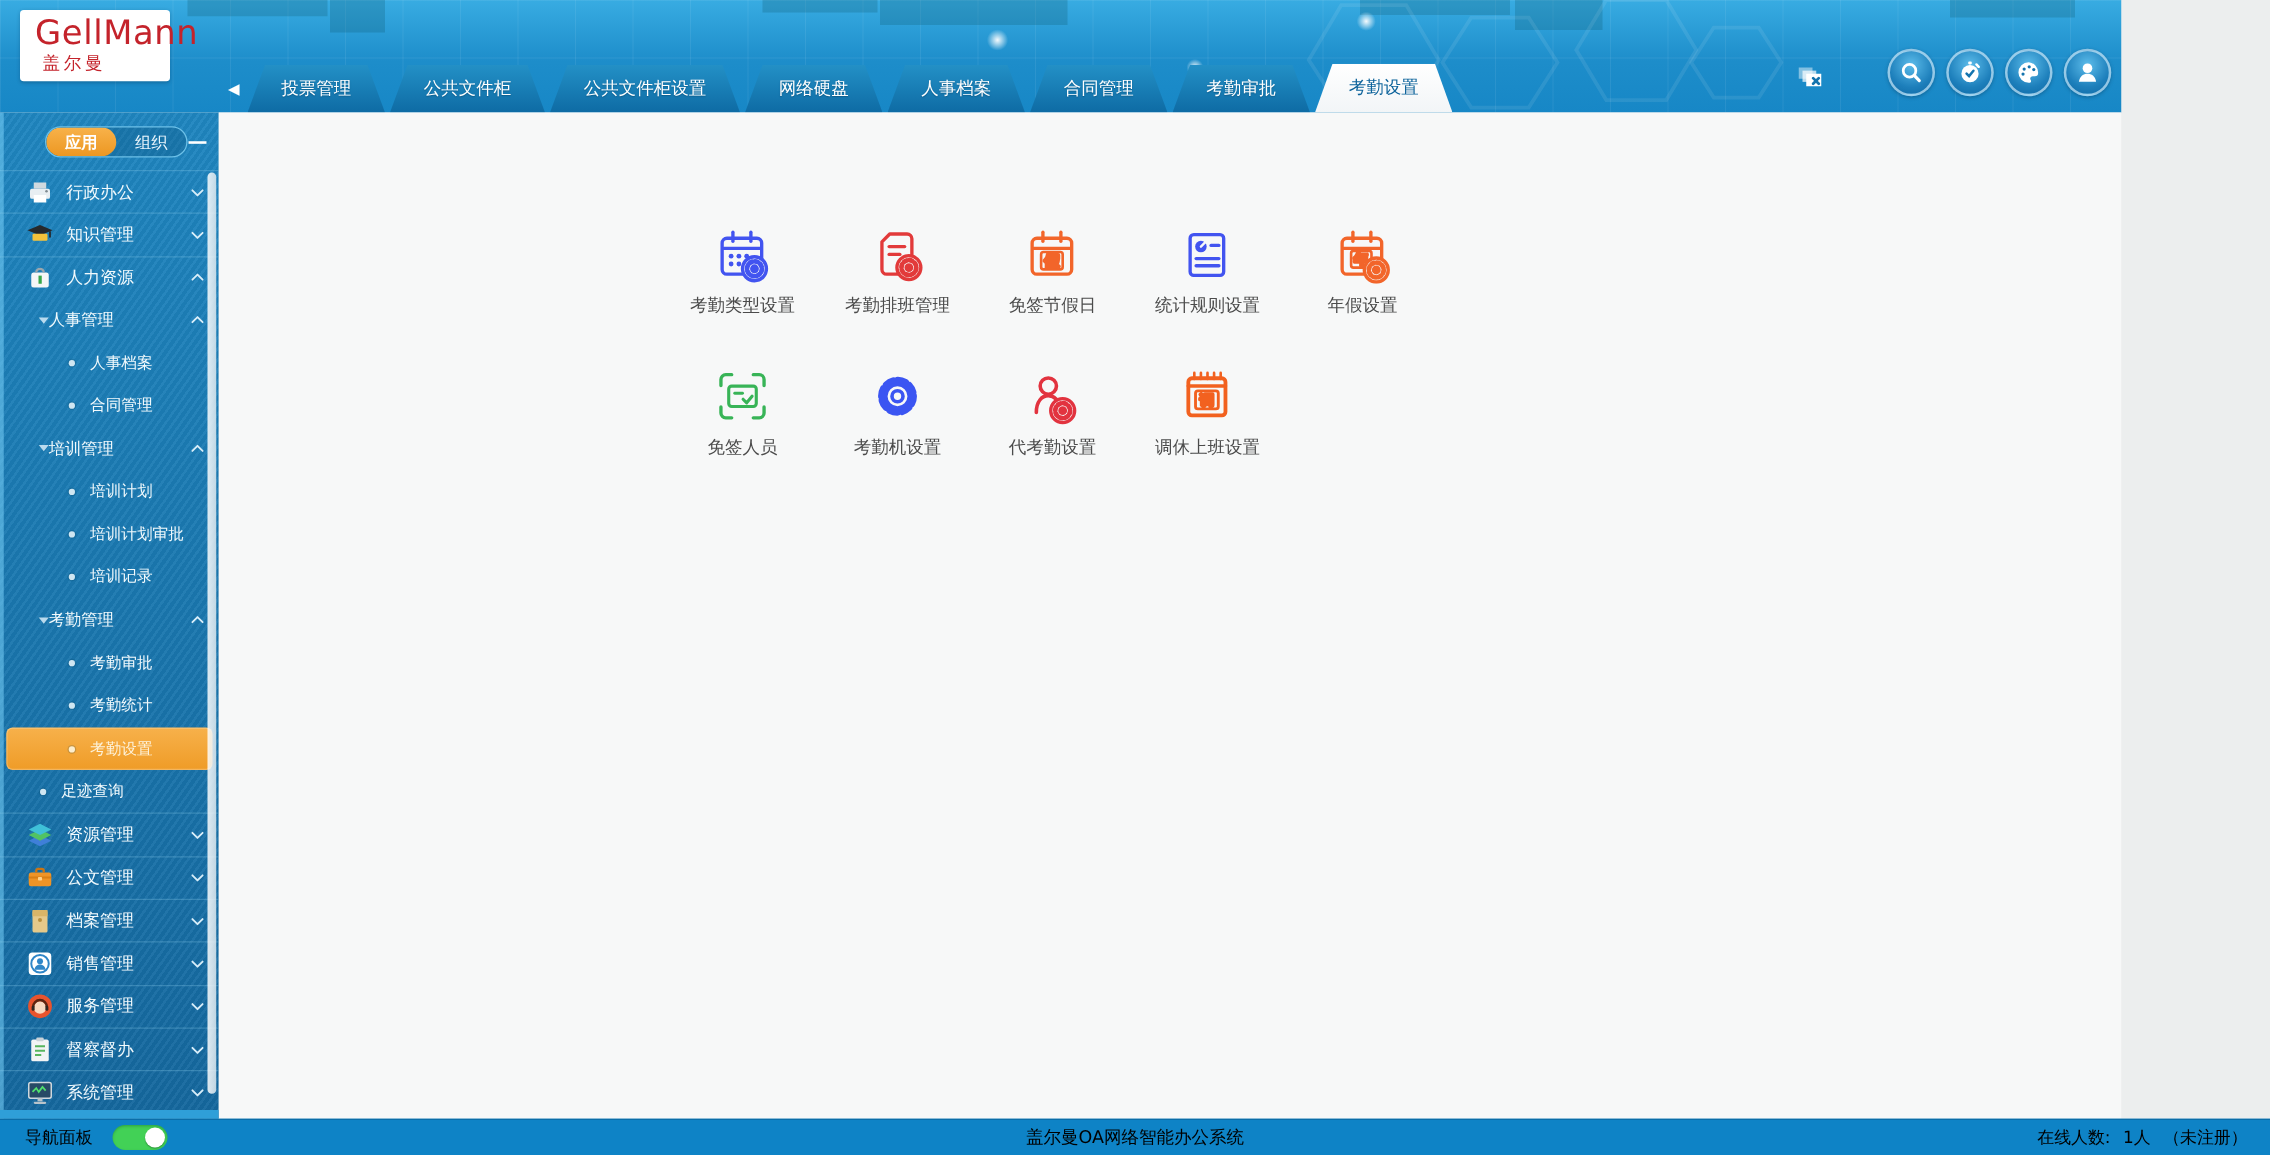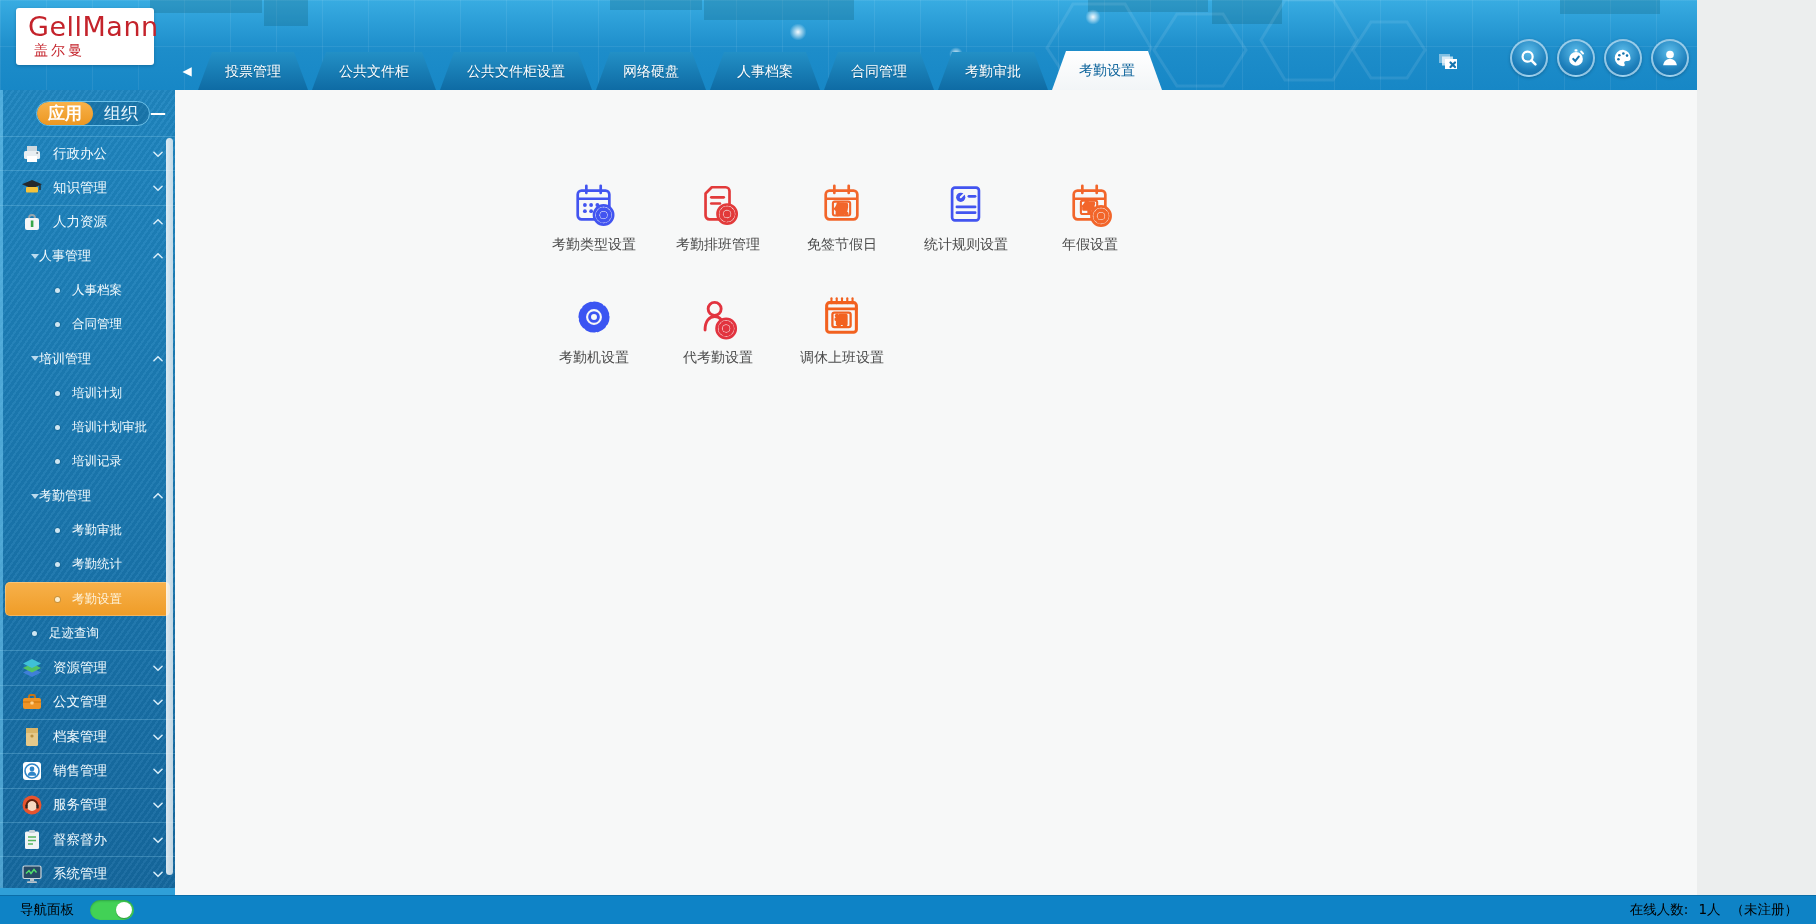--- a/index.html
+++ b/index.html
@@ -10,21 +10,21 @@
   .header{position:absolute;left:0;top:0;width:1697px;height:90px;
           background:linear-gradient(180deg,#38ace2 0%,#1d8dca 55%,#1787c6 100%);overflow:hidden}
   .header::before{content:"";position:absolute;inset:0;
       background-image:linear-gradient(rgba(255,255,255,.07) 1px,transparent 1px),
                        linear-gradient(90deg,rgba(255,255,255,.07) 1px,transparent 1px);
       background-size:46px 46px}
   .hdeco{position:absolute;background:rgba(9,76,94,.22)}
   .spark{position:absolute;background:radial-gradient(circle,rgba(255,255,255,.95),rgba(255,255,255,0) 60%)}
   .hexwrap{position:absolute;top:0;right:240px;opacity:.55}
 
-  .logo{position:absolute;left:16px;top:8px;width:138px;height:57px;background:#fff;border-radius:3px;
+  .logo{position:absolute;left:16px;top:8px;width:120px;height:57px;background:#fff;border-radius:3px;
         box-shadow:0 1px 3px rgba(0,40,70,.3);box-sizing:border-box;padding:3px 0 0 12px;z-index:6}
   .logo-title{font-size:27px;line-height:31px;color:#c4232b;letter-spacing:.5px}
   .logo-sub{font-size:14px;color:#c4232b;letter-spacing:3px;margin-left:6px}
 
   .tabbar{position:absolute;left:176px;bottom:0;height:40px;display:flex;align-items:flex-end;z-index:4}
   .tab-back{width:22px;height:38px;display:flex;align-items:center;justify-content:center;
             color:#fff;font-size:12px;cursor:pointer}
   .tab{height:38px;line-height:38px;padding:0 27px;margin-right:4px;text-align:center;white-space:nowrap;
        background:linear-gradient(180deg,#2390c6,#0e6ba4);color:#fff;font-size:14px;font-weight:normal;
        clip-path:polygon(14px 0,calc(100% - 14px) 0,100% 100%,0 100%);cursor:pointer;
@@ -41,21 +41,21 @@
 
   
   .sidebar{position:absolute;left:0;top:90px;width:175px;height:805px;overflow:hidden;
       background:linear-gradient(180deg,#1f86c0,#15689e)}
   .sidebar::before{content:"";position:absolute;inset:0;
       background:repeating-linear-gradient(125deg,rgba(255,255,255,.045) 0 2px,rgba(0,0,0,.035) 2px 5px)}
   .sidebar::after{content:"";position:absolute;left:0;top:0;bottom:0;width:3px;background:rgba(120,208,248,.55)}
   .side-top{height:46px;position:relative;z-index:2}
   .seg{position:absolute;left:36px;top:11px;width:114px;height:25px;border:1px solid #6cc0e8;border-radius:14px;
        display:flex;background:rgba(8,70,110,.25);box-sizing:border-box;overflow:hidden}
-  .seg-btn{flex:1;font-size:17px;color:#eaf6fd;display:flex;align-items:center;justify-content:center;cursor:pointer}
+  .seg-btn{flex:1;font-size:13px;color:#eaf6fd;display:flex;align-items:center;justify-content:center;cursor:pointer}
   .seg-btn.active{background:linear-gradient(180deg,#f8b24a,#ec9722);color:#fff;font-weight:bold;border-radius:13px}
   .collapse{position:absolute;right:7px;top:9px;width:20px;height:26px;color:#fff;font-weight:bold;font-size:16px;
        display:flex;align-items:center;justify-content:center;cursor:pointer}
 
   .menu{position:absolute;top:46px;left:0;right:0;z-index:2}
   .side-row{height:34.3px;display:flex;align-items:center;position:relative;color:#f2fafd;cursor:pointer;box-sizing:border-box}
   .side-row.app{border-top:1px solid rgba(140,205,235,.30)}
   .app .mini{width:24px;height:24px;margin-left:20px;display:flex}
   .app .lbl{margin-left:9px;font-size:13.5px}
   .chev{position:absolute;right:10px;top:50%;transform:translateY(-50%);display:flex}
@@ -501,20 +501,36 @@
             </g>
           </svg>
         </span>
         <span class="tlabel">年假设置</span>
       </div>
     </div>
   <div class="tile-row row-1">
       <div class="tile">
         <span class="ticon">
           <svg viewBox="0 0 48 48" width="46" height="46">
+            <g fill="none" stroke="#38b457" stroke-width="2.8" stroke-linecap="round" stroke-linejoin="round">
+              <path d="M6 15 V10 a4 4 0 0 1 4 -4 h5"></path>
+              <path d="M33 6 h5 a4 4 0 0 1 4 4 v5"></path>
+              <path d="M42 33 v5 a4 4 0 0 1 -4 4 h-5"></path>
+              <path d="M15 42 h-5 a4 4 0 0 1 -4 -4 v-5"></path>
+              <rect x="12.5" y="15.5" width="23" height="17" rx="2.5" stroke-width="2.6"></rect>
+              <line x1="17.5" y1="21.5" x2="24" y2="21.5" stroke-width="2.4"></line>
+              <path d="M24.5 26.5 l3 3 l4.5 -5.5" stroke-width="2.6"></path>
+            </g>
+          </svg>
+        </span>
+        <span class="tlabel">免签人员</span>
+      </div>
+      <div class="tile">
+        <span class="ticon">
+          <svg viewBox="0 0 48 48" width="46" height="46">
             <g fill="none" stroke="#3b55f2" stroke-width="2.8" stroke-linecap="round" stroke-linejoin="round">
               <circle cx="24" cy="24" r="13" stroke-width="6.5" stroke-dasharray="6.3 3.9"></circle>
               <circle cx="24" cy="24" r="9.8" fill="#f7f8f8" stroke="#3b55f2" stroke-width="3"></circle>
               <circle cx="24" cy="24" r="4.6" stroke-width="3"></circle>
             </g>
           </svg>
         </span>
         <span class="tlabel">考勤机设置</span>
       </div>
       <div class="tile">
@@ -550,18 +566,19 @@
         <span class="tlabel">调休上班设置</span>
       </div>
     </div>
 </div>
 
 <div class="footer">
   <span class="f-nav">导航面板</span>
   <span class="toggle">
       <span class="knob"></span>
     </span>
+  <span class="f-title">盖尔曼OA网络智能办公系统</span>
   <span class="f-online">
     <span>在线人数:</span>
     <span>1人</span>
     <span>（未注册）</span>
   </span>
 </div>
 
 </body></html>

